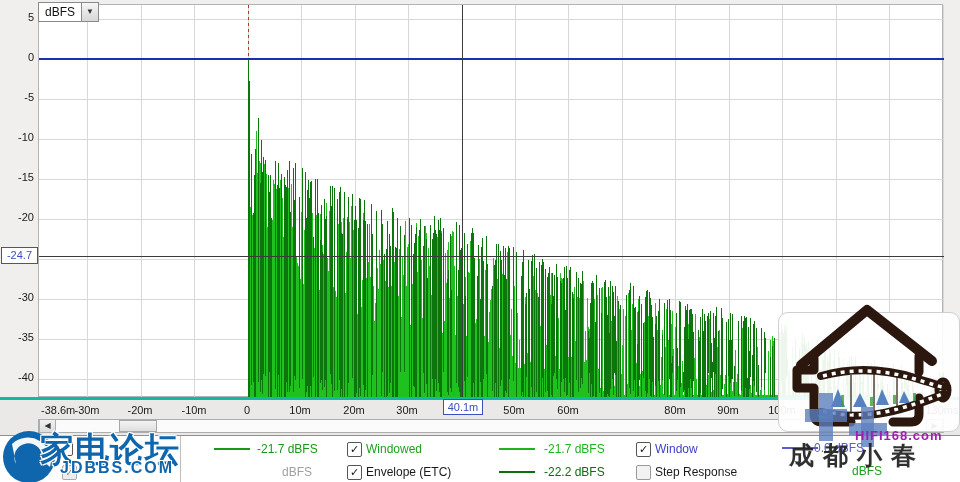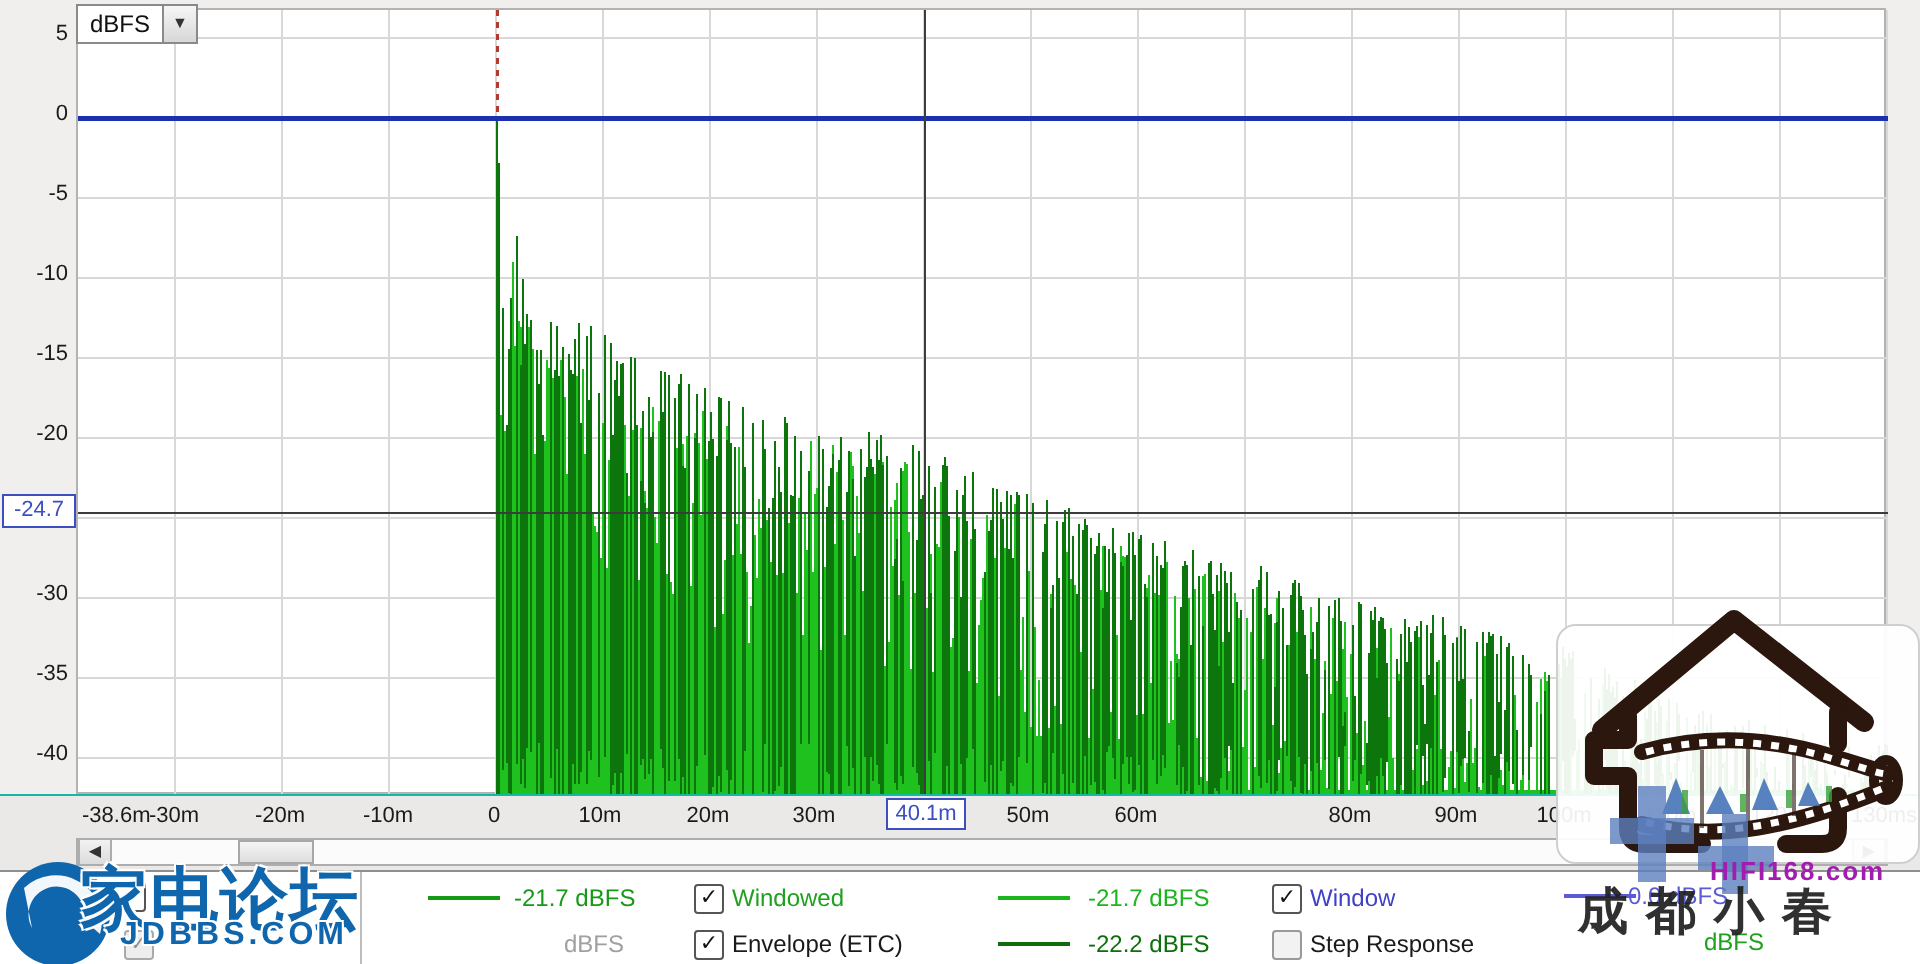--- a/index.html
+++ b/index.html
@@ -5,21 +5,21 @@
   html,body{margin:0;padding:0;}
   #app{position:relative;width:960px;height:482px;background:#f0efed;overflow:hidden;
        font-family:"Liberation Sans","DejaVu Sans",sans-serif;-webkit-font-smoothing:antialiased;}
   .abs{position:absolute;}
   
   #plot{left:38px;top:4px;width:905px;height:393px;background:#fff;border:1px solid #b3b3b3;box-sizing:border-box;}
   #plot svg{position:absolute;left:0;top:0;}
   
   .ytick{position:absolute;width:34px;text-align:right;font-size:11px;color:#1a1a1a;}
   .xtick{position:absolute;font-size:11px;color:#1a1a1a;white-space:nowrap;}
-  #xaxis{left:0;top:397px;width:960px;height:38px;background:#eae9e7;border-top:1px solid #14b8a6;box-sizing:border-box;}
+  #xaxis{left:0;top:397px;width:960px;height:38px;background:#eae9e7;border-top:3px solid #14b8a6;box-sizing:border-box;}
   
   .cursorbox{position:absolute;background:#fff;border:1px solid #3b4fc0;color:#3b4fc0;
              font-size:11px;text-align:center;line-height:14px;z-index:6;}
   
   #unitfield{left:38px;top:2px;width:42px;height:18px;background:#fff;border:1px solid #8a8a8a;
              font-size:12px;line-height:18px;padding-left:6px;color:#111;z-index:7;}
   #unitbtn{left:81px;top:2px;width:18px;height:20px;background:linear-gradient(#f6f6f6,#d7d7d7);
            border:1px solid #8a8a8a;box-sizing:border-box;text-align:center;font-size:8px;line-height:18px;color:#333;z-index:7;}
   
   #scroll{left:38px;top:419px;width:906px;height:14px;background:#fbfbfb;border:1px solid #adadad;box-sizing:border-box;}

